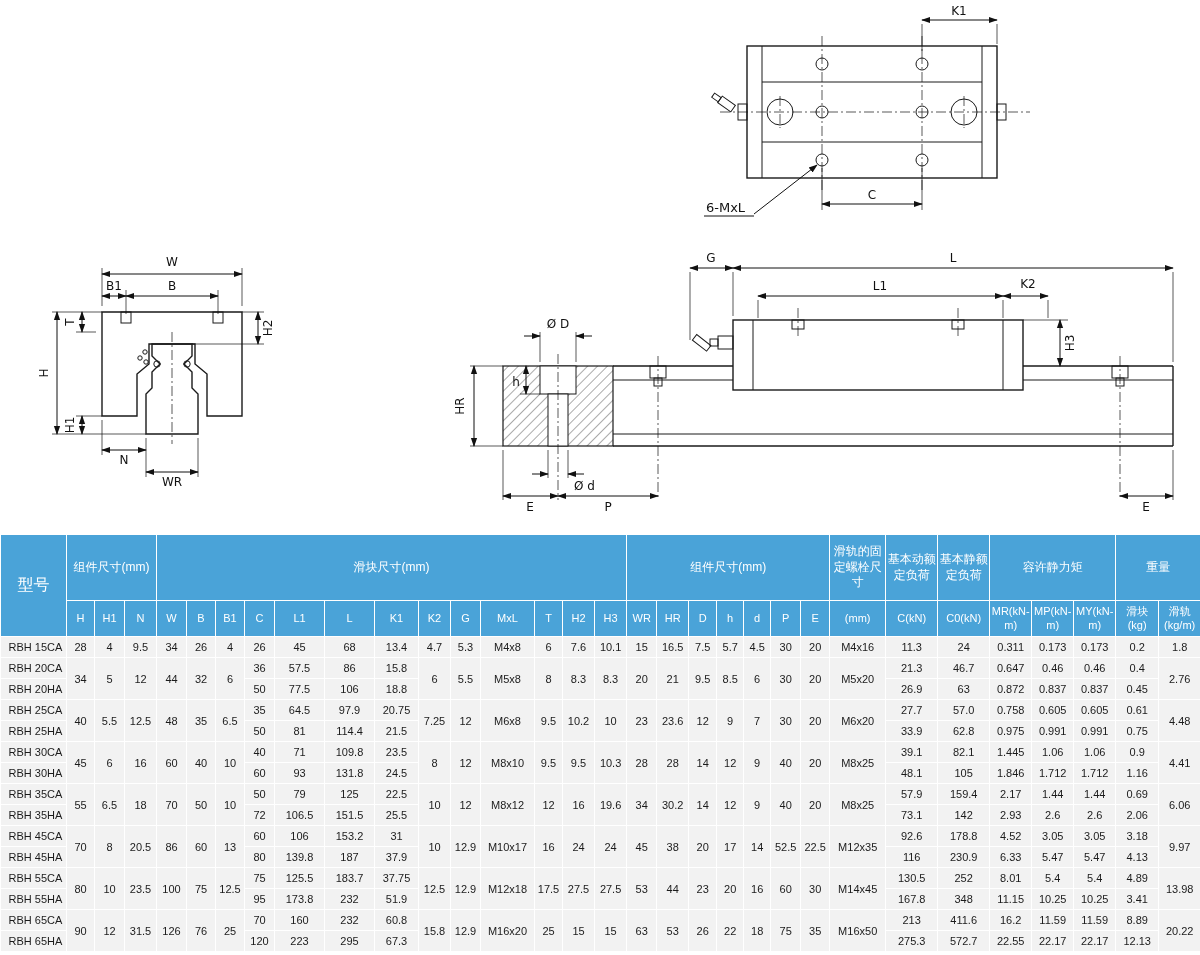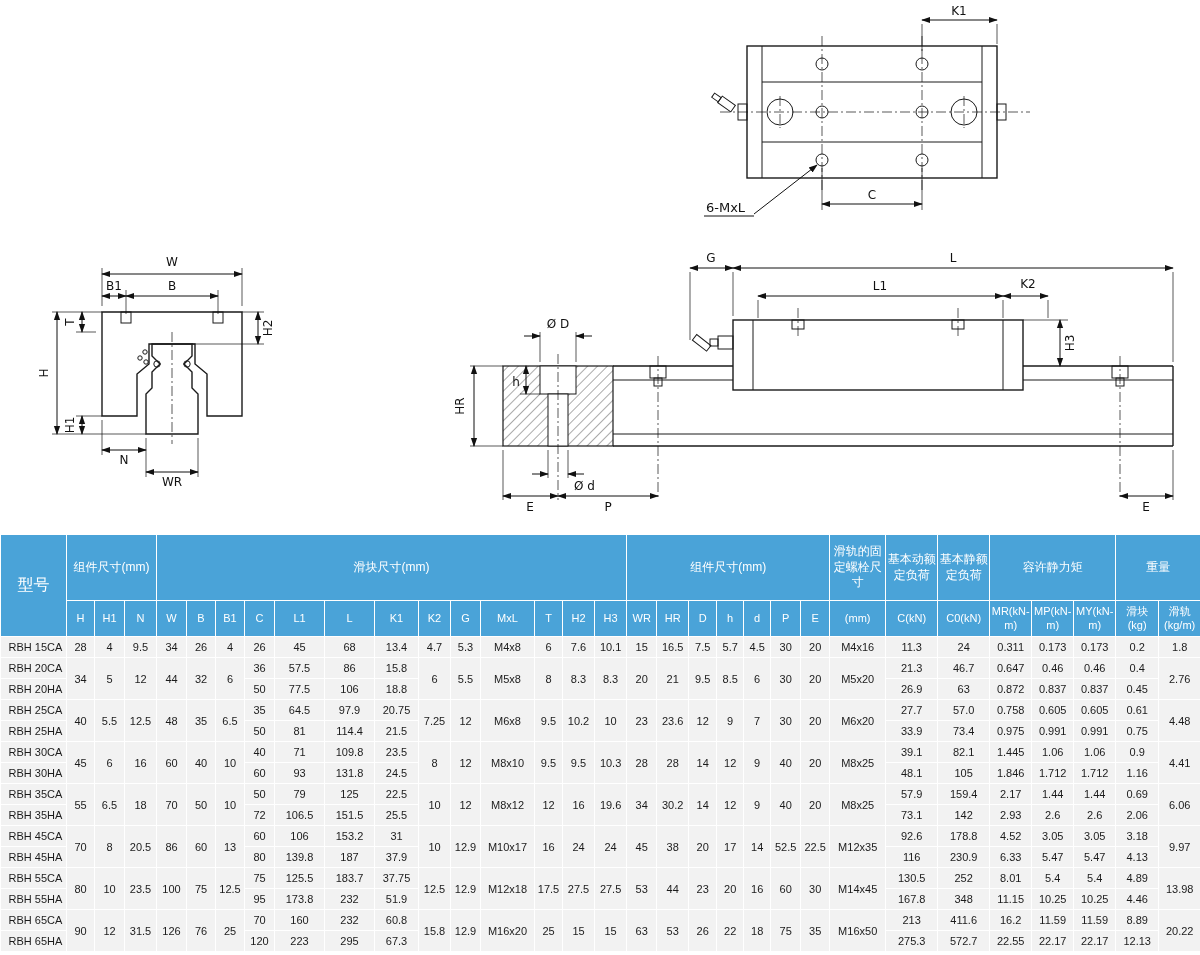--- a/index.html
+++ b/index.html
@@ -435,21 +435,21 @@
           <td>0.61</td>
           <td rowspan="2">4.48</td>
         </tr>
         <tr>
           <td class="model">RBH 25HA</td>
           <td>50</td>
           <td>81</td>
           <td>114.4</td>
           <td>21.5</td>
           <td>33.9</td>
-          <td>73.4</td>
+          <td>62.8</td>
           <td>0.975</td>
           <td>0.991</td>
           <td>0.991</td>
           <td>0.75</td>
         </tr>
         <tr>
           <td class="model">RBH 30CA</td>
           <td rowspan="2">45</td>
           <td rowspan="2">6</td>
           <td rowspan="2">16</td>
@@ -627,21 +627,21 @@
           <td class="model">RBH 55HA</td>
           <td>95</td>
           <td>173.8</td>
           <td>232</td>
           <td>51.9</td>
           <td>167.8</td>
           <td>348</td>
           <td>11.15</td>
           <td>10.25</td>
           <td>10.25</td>
-          <td>4.46</td>
+          <td>3.41</td>
         </tr>
         <tr>
           <td class="model">RBH 65CA</td>
           <td rowspan="2">90</td>
           <td rowspan="2">12</td>
           <td rowspan="2">31.5</td>
           <td rowspan="2">126</td>
           <td rowspan="2">76</td>
           <td rowspan="2">25</td>
           <td>70</td>

